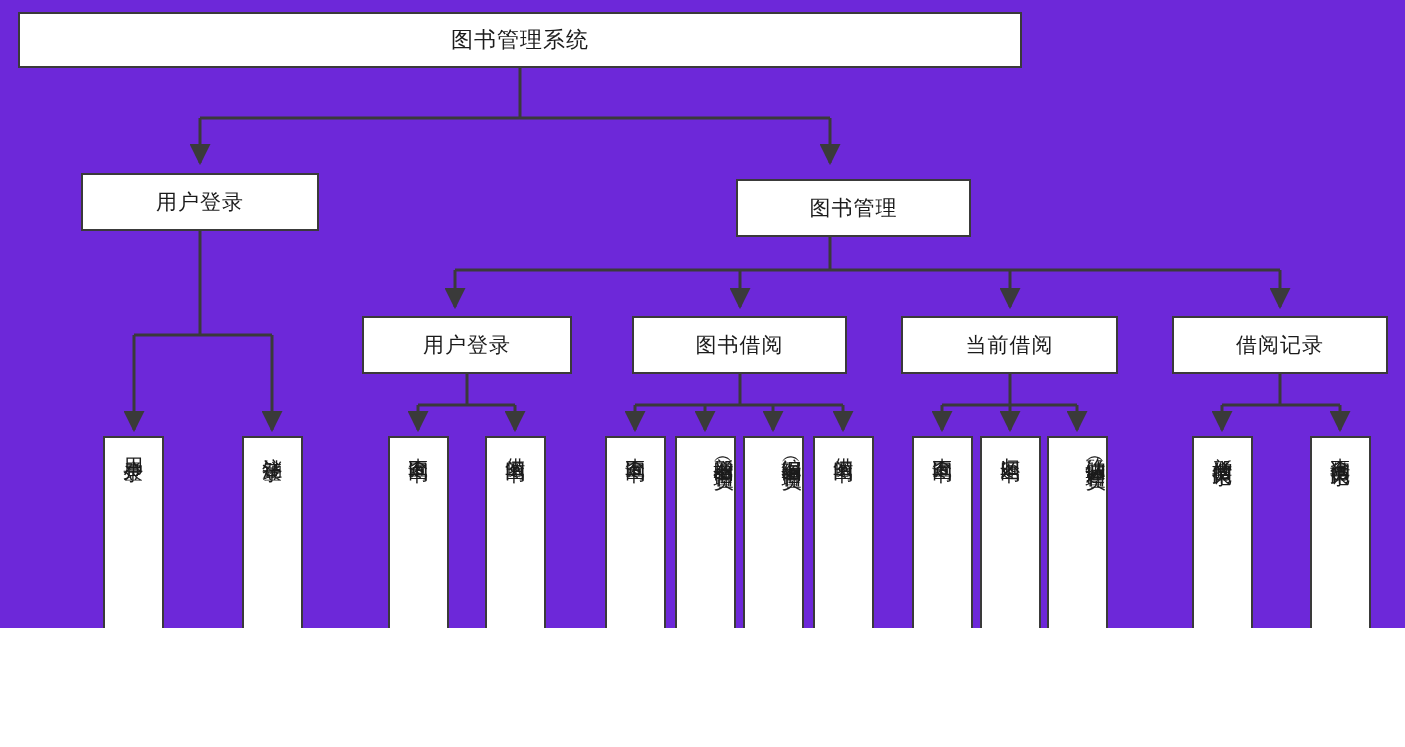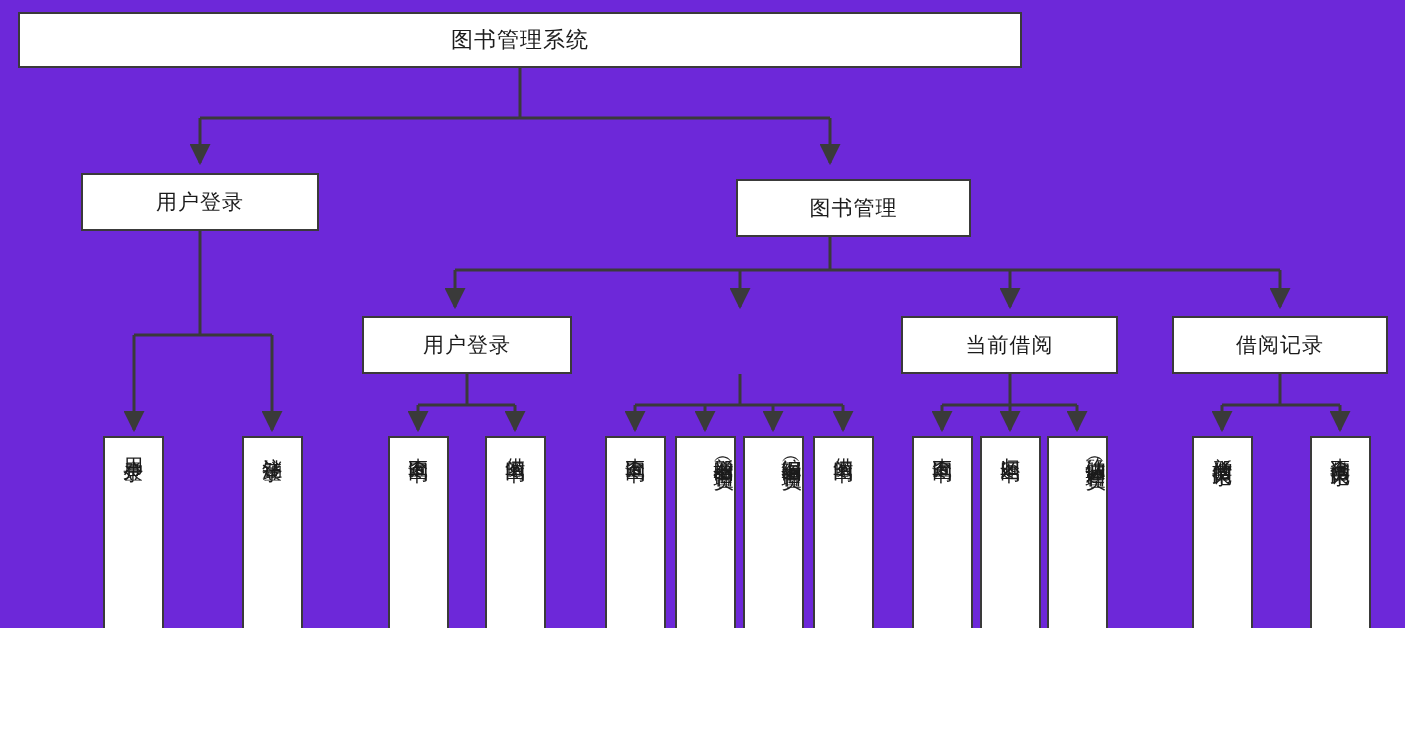--- a/index.html
+++ b/index.html
@@ -134,20 +134,23 @@
   <div class="node level1" style="left:81px; top:173px; width:238px; height:58px;">
     <span>用户登录</span>
   </div>
   <div class="node level1" style="left:712px; top:179px; width:235px; height:58px;margin-left:24px;">
     <span>图书管理</span>
   </div>
 
   <div class="node level2" style="left:362px; top:316px; width:210px; height:58px;">
     <span>用户登录</span>
   </div>
+  <div class="node level2" style="left:632px; top:316px; width:215px; height:58px;">
+    <span>图书借阅</span>
+  </div>
   <div class="node level2" style="left:1172px; top:316px; width:216px; height:58px;">
     <span>借阅记录</span>
   </div>
   <div class="node level2" style="left:901px; top:316px; width:217px; height:58px;">
     <span>当前借阅</span>
   </div>
 
   <div class="node leaf centered" style="left:103px; top:436px; width:61px; height:297px;">
     <span>用户登录</span>
   </div>

